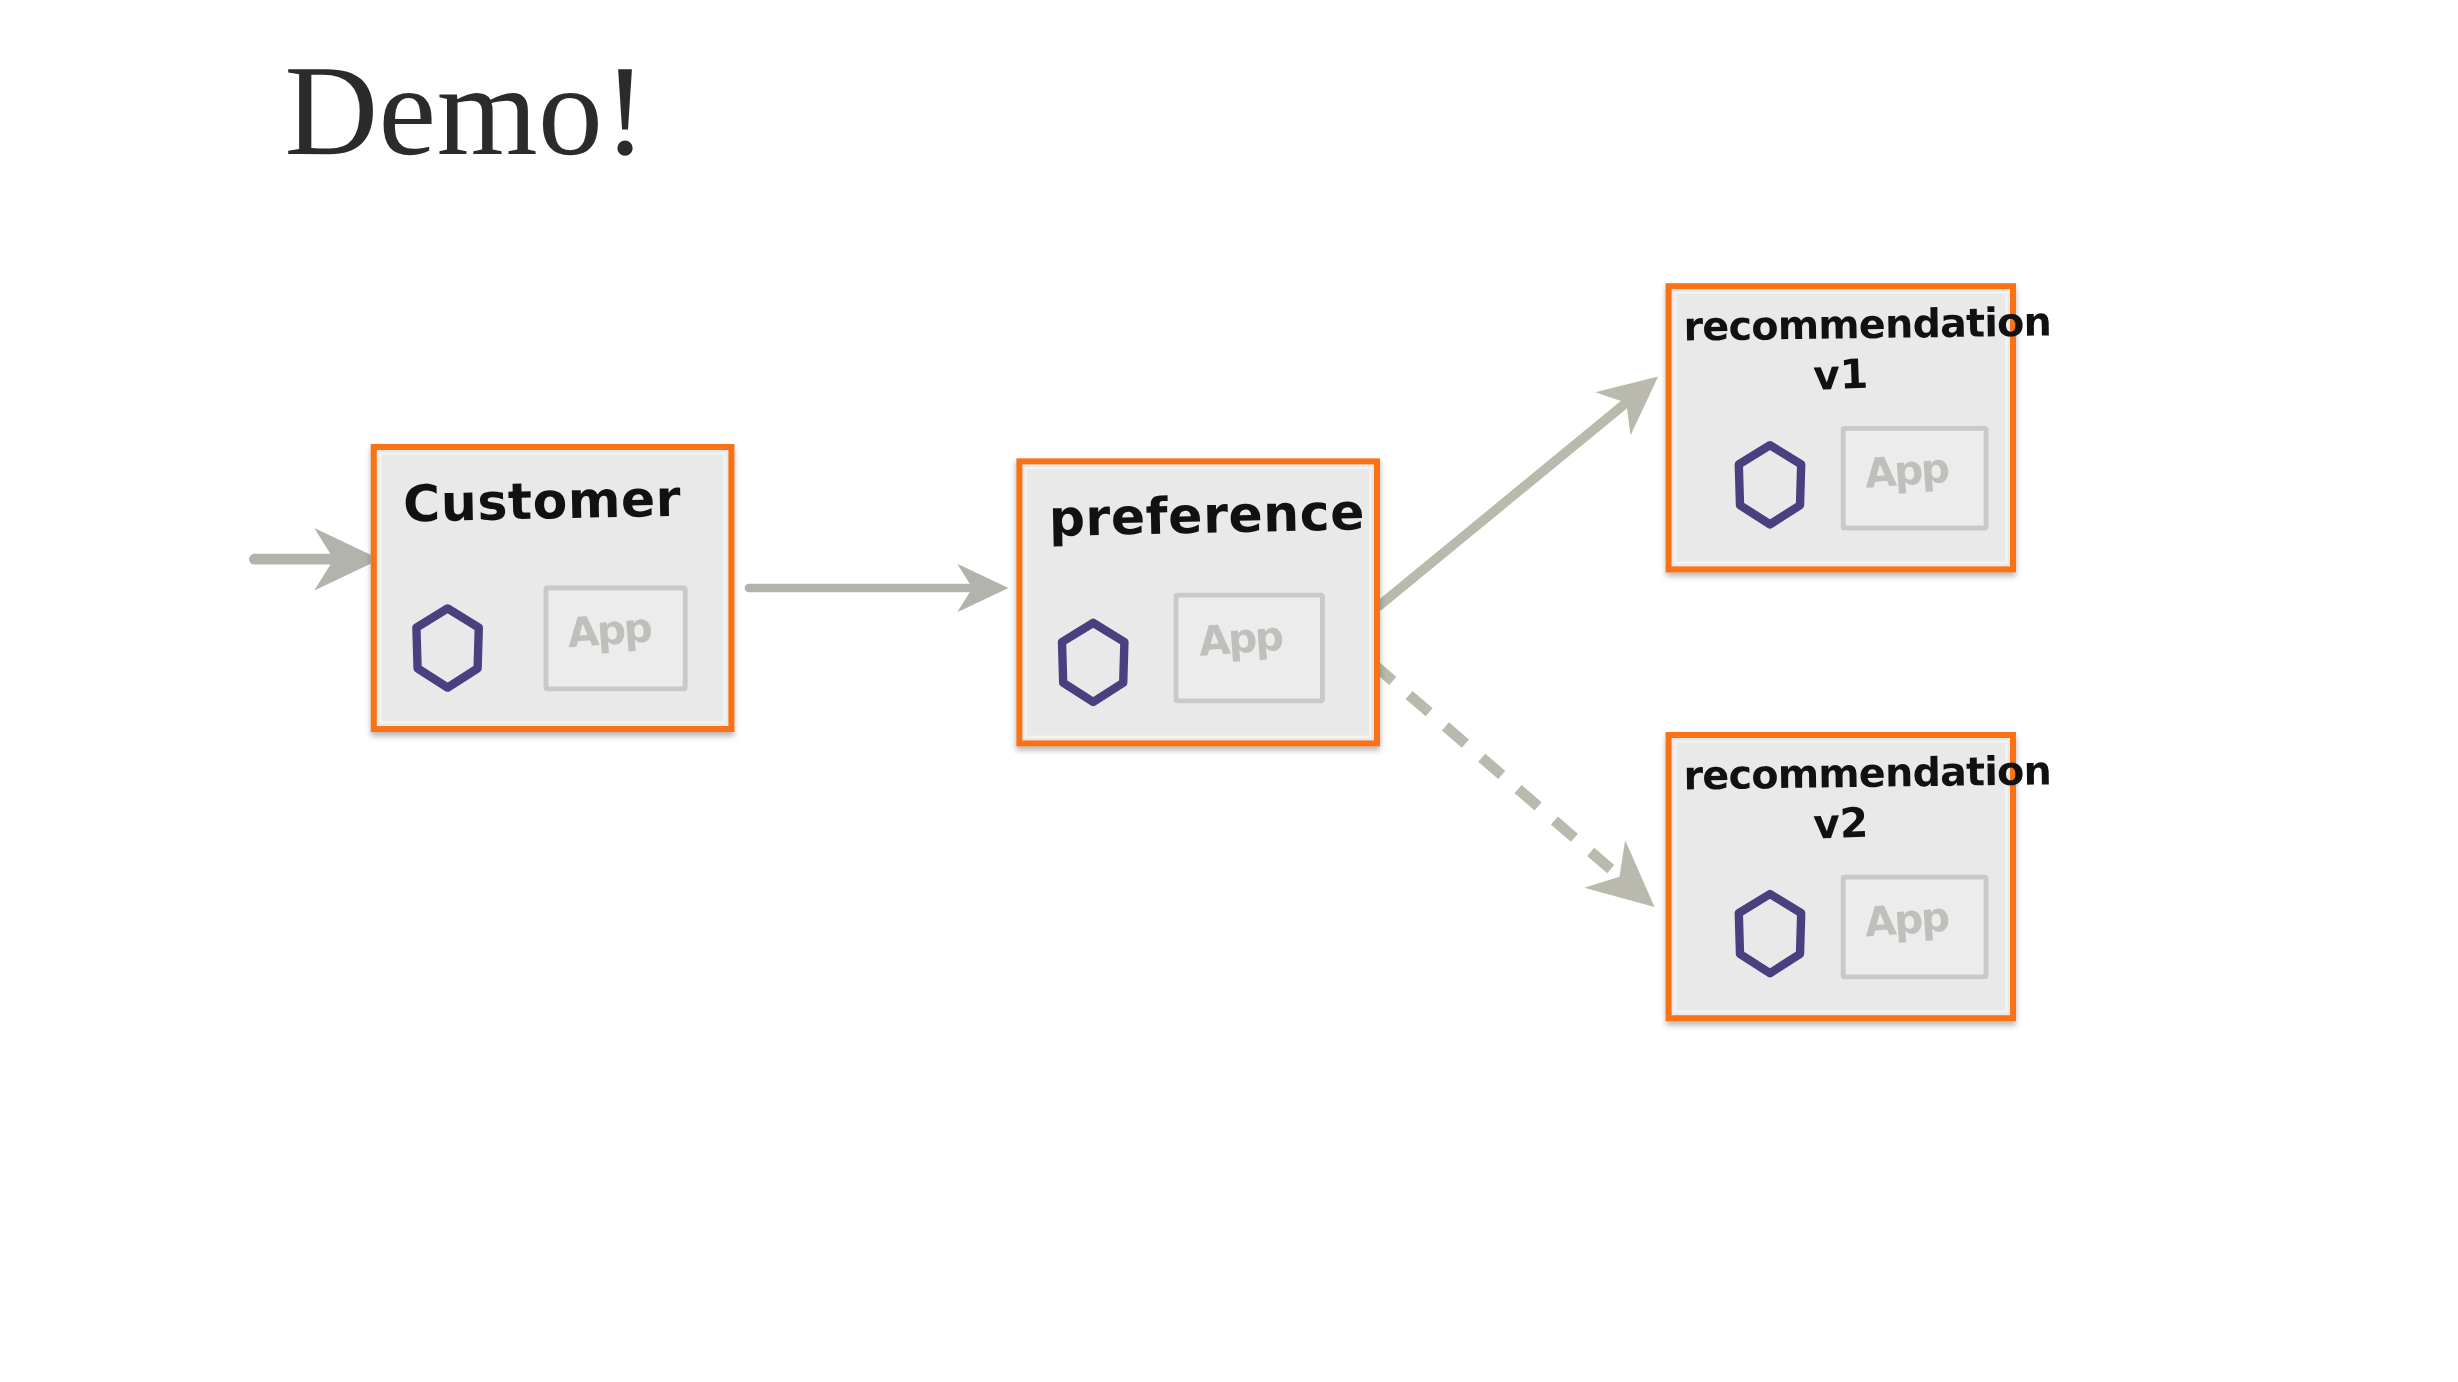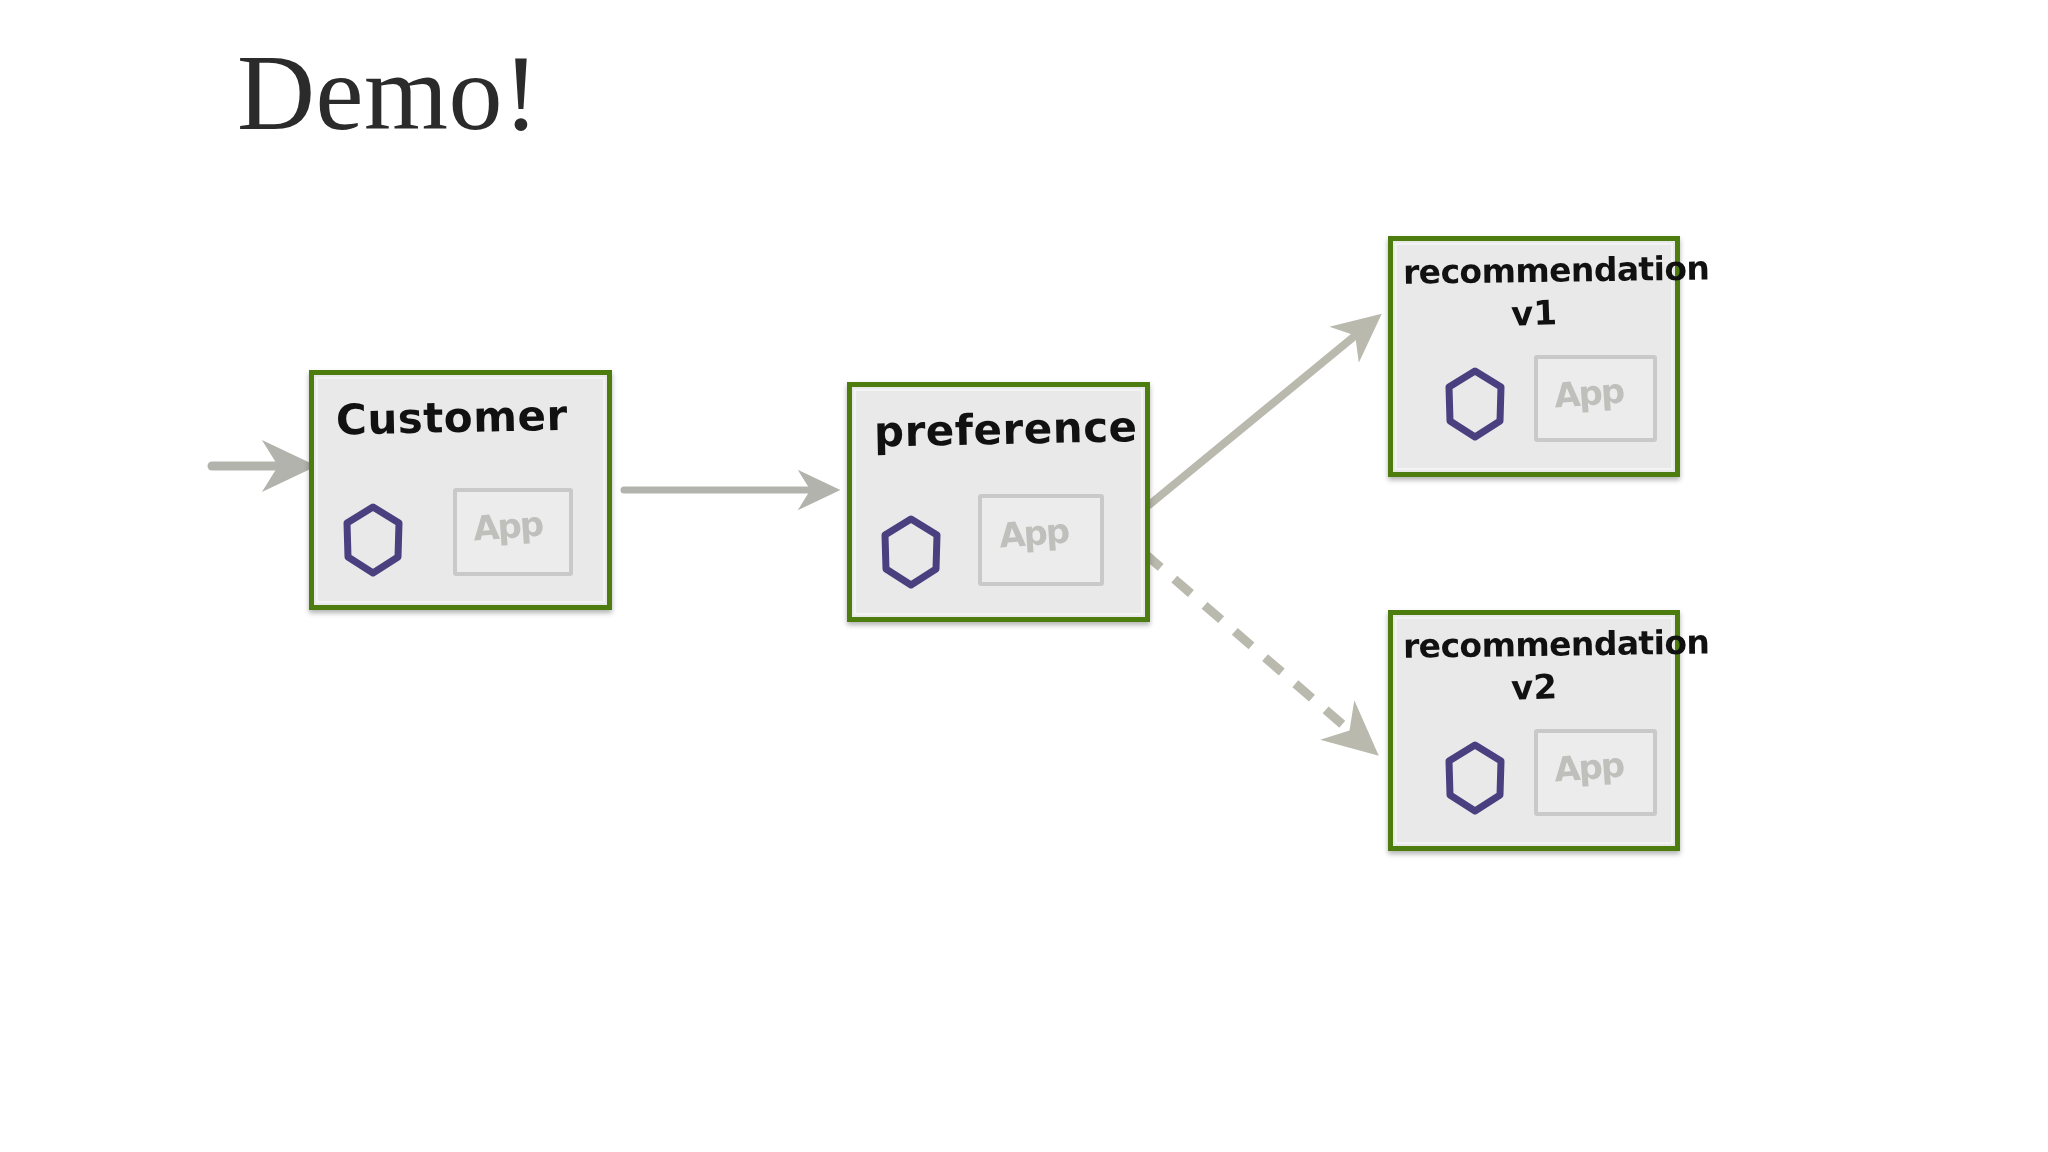--- a/index.html
+++ b/index.html
@@ -28,21 +28,21 @@
     line-height: 1.05;
     color: #2b2b2b;
     letter-spacing: 0.5px;
     white-space: nowrap;
   }
 
   
   .svc-box {
     position: absolute;
     background: #e9e9e9;
-    border: 5px solid #4d7c0f;
+    border: 5px solid #f97316;
     box-sizing: border-box;
     box-shadow: 0 3px 5px rgba(0,0,0,0.30);
     overflow: visible;
   }
   .svc-box .inner-edge {
     position: absolute;
     left: 2px; top: 2px; right: 2px; bottom: 2px;
     border: 2px solid #f3f3f3;
     pointer-events: none;
   }

